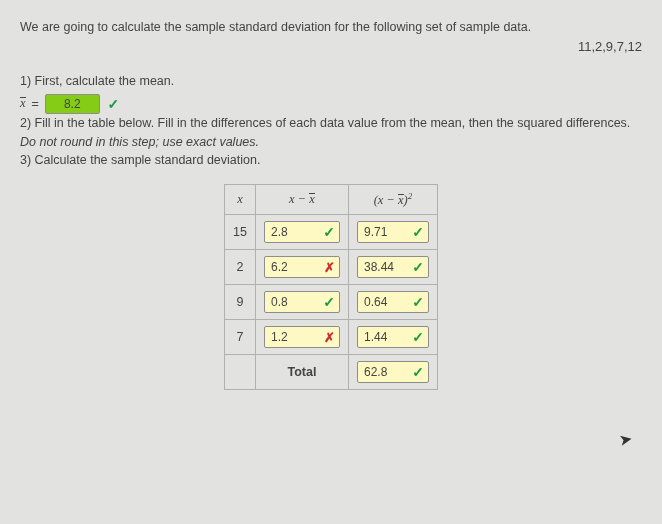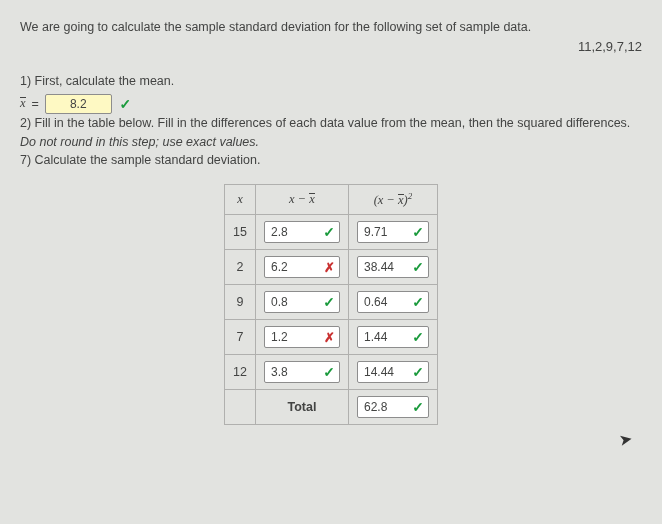--- a/index.html
+++ b/index.html
@@ -16,22 +16,22 @@
   }
   .intro { line-height: 1.5; }
   .dataset { text-align: right; margin-top: 2px; font-size: 13px; }
   .step1 { margin-top: 20px; }
   .mean-row { margin-top: 6px; display: flex; align-items: center; gap: 4px; }
   .xbar { font-style: italic; font-family: Georgia, serif; position: relative; display:inline-block; }
   .xbar::before { content:""; position:absolute; left:0; right:0; top:1px; border-top:1px solid #434443; }
   .eq { margin: 0 2px; }
   .field {
     border: 1px solid #8d8d8d;
-    background: #fef9c3;
-    padding: 2px 24px;
+    background: #84cc16;
+    padding: 2px 18px;
     font-size: 12px;
     min-width: 40px;
     display: inline-block;
     position: relative;
     border-radius: 2px;
   }
   .field.small { min-width: 44px; }
   .check {
     color: #1a9a3c;
     font-weight: bold;
@@ -55,21 +55,21 @@
     padding: 6px 8px;
     text-align: center;
     font-weight: normal;
     background: #e2e3e0;
     font-size: 12.5px;
     vertical-align: middle;
   }
   th { font-family: Georgia, serif; font-style: italic; }
   .cell-field {
     border: 1px solid #8d8d8d;
-    background: #ffffff;
+    background: #fef9c3;
     display: inline-flex;
     align-items: center;
     justify-content: space-between;
     padding: 2px 4px 2px 6px;
     font-size: 12px;
     border-radius: 2px;
     min-width: 66px;
     height: 22px;
   }
   .cell-field .val { text-align: left; flex: 1; }
@@ -95,21 +95,21 @@
 <div class="step1">1) First, calculate the mean.</div>
 <div class="mean-row">
   <span class="xbar">x</span>
   <span class="eq">=</span>
   <span class="field small">8.2</span>
   <span class="check">✓</span>
 </div>
 
 <div class="step2">
   <span>2) Fill in the table below. Fill in the differences of each data value from the mean, then the squared differences. </span><span class="em">Do not round in this step; use exact values.</span><br>
-  <span>7) Calculate the sample standard deviation.</span>
+  <span>3) Calculate the sample standard deviation.</span>
 </div>
 
 <div class="table-wrap">
 <table>
   <tbody>
         <tr>
     <th><span class="xhdr">x</span></th>
     <th><span>x − </span><span class="xbar">x</span></th>
     <th>(<span>x − </span><span class="xbar">x</span>)<span class="sup">2</span></th>
   </tr>
@@ -152,31 +152,20 @@
           <td>7</td>
           <td class="col-diff"><span class="cell-field">
               <span class="val">1.2</span>
               <span class="cross">✗</span>
             </span></td>
           <td class="col-sq"><span class="cell-field">
               <span class="val">1.44</span>
               <span class="check">✓</span>
             </span></td>
         </tr>
-        <tr>
-          <td>12</td>
-          <td class="col-diff"><span class="cell-field">
-              <span class="val">3.8</span>
-              <span class="check">✓</span>
-            </span></td>
-          <td class="col-sq"><span class="cell-field">
-              <span class="val">14.44</span>
-              <span class="check">✓</span>
-            </span></td>
-        </tr>
       </tbody>
   <tbody>
         <tr>
     <td></td>
     <td class="total-label">Total</td>
     <td class="col-sq">
       <span class="cell-field">
         <span class="val">62.8</span>
         <span class="check">✓</span>
       </span>

